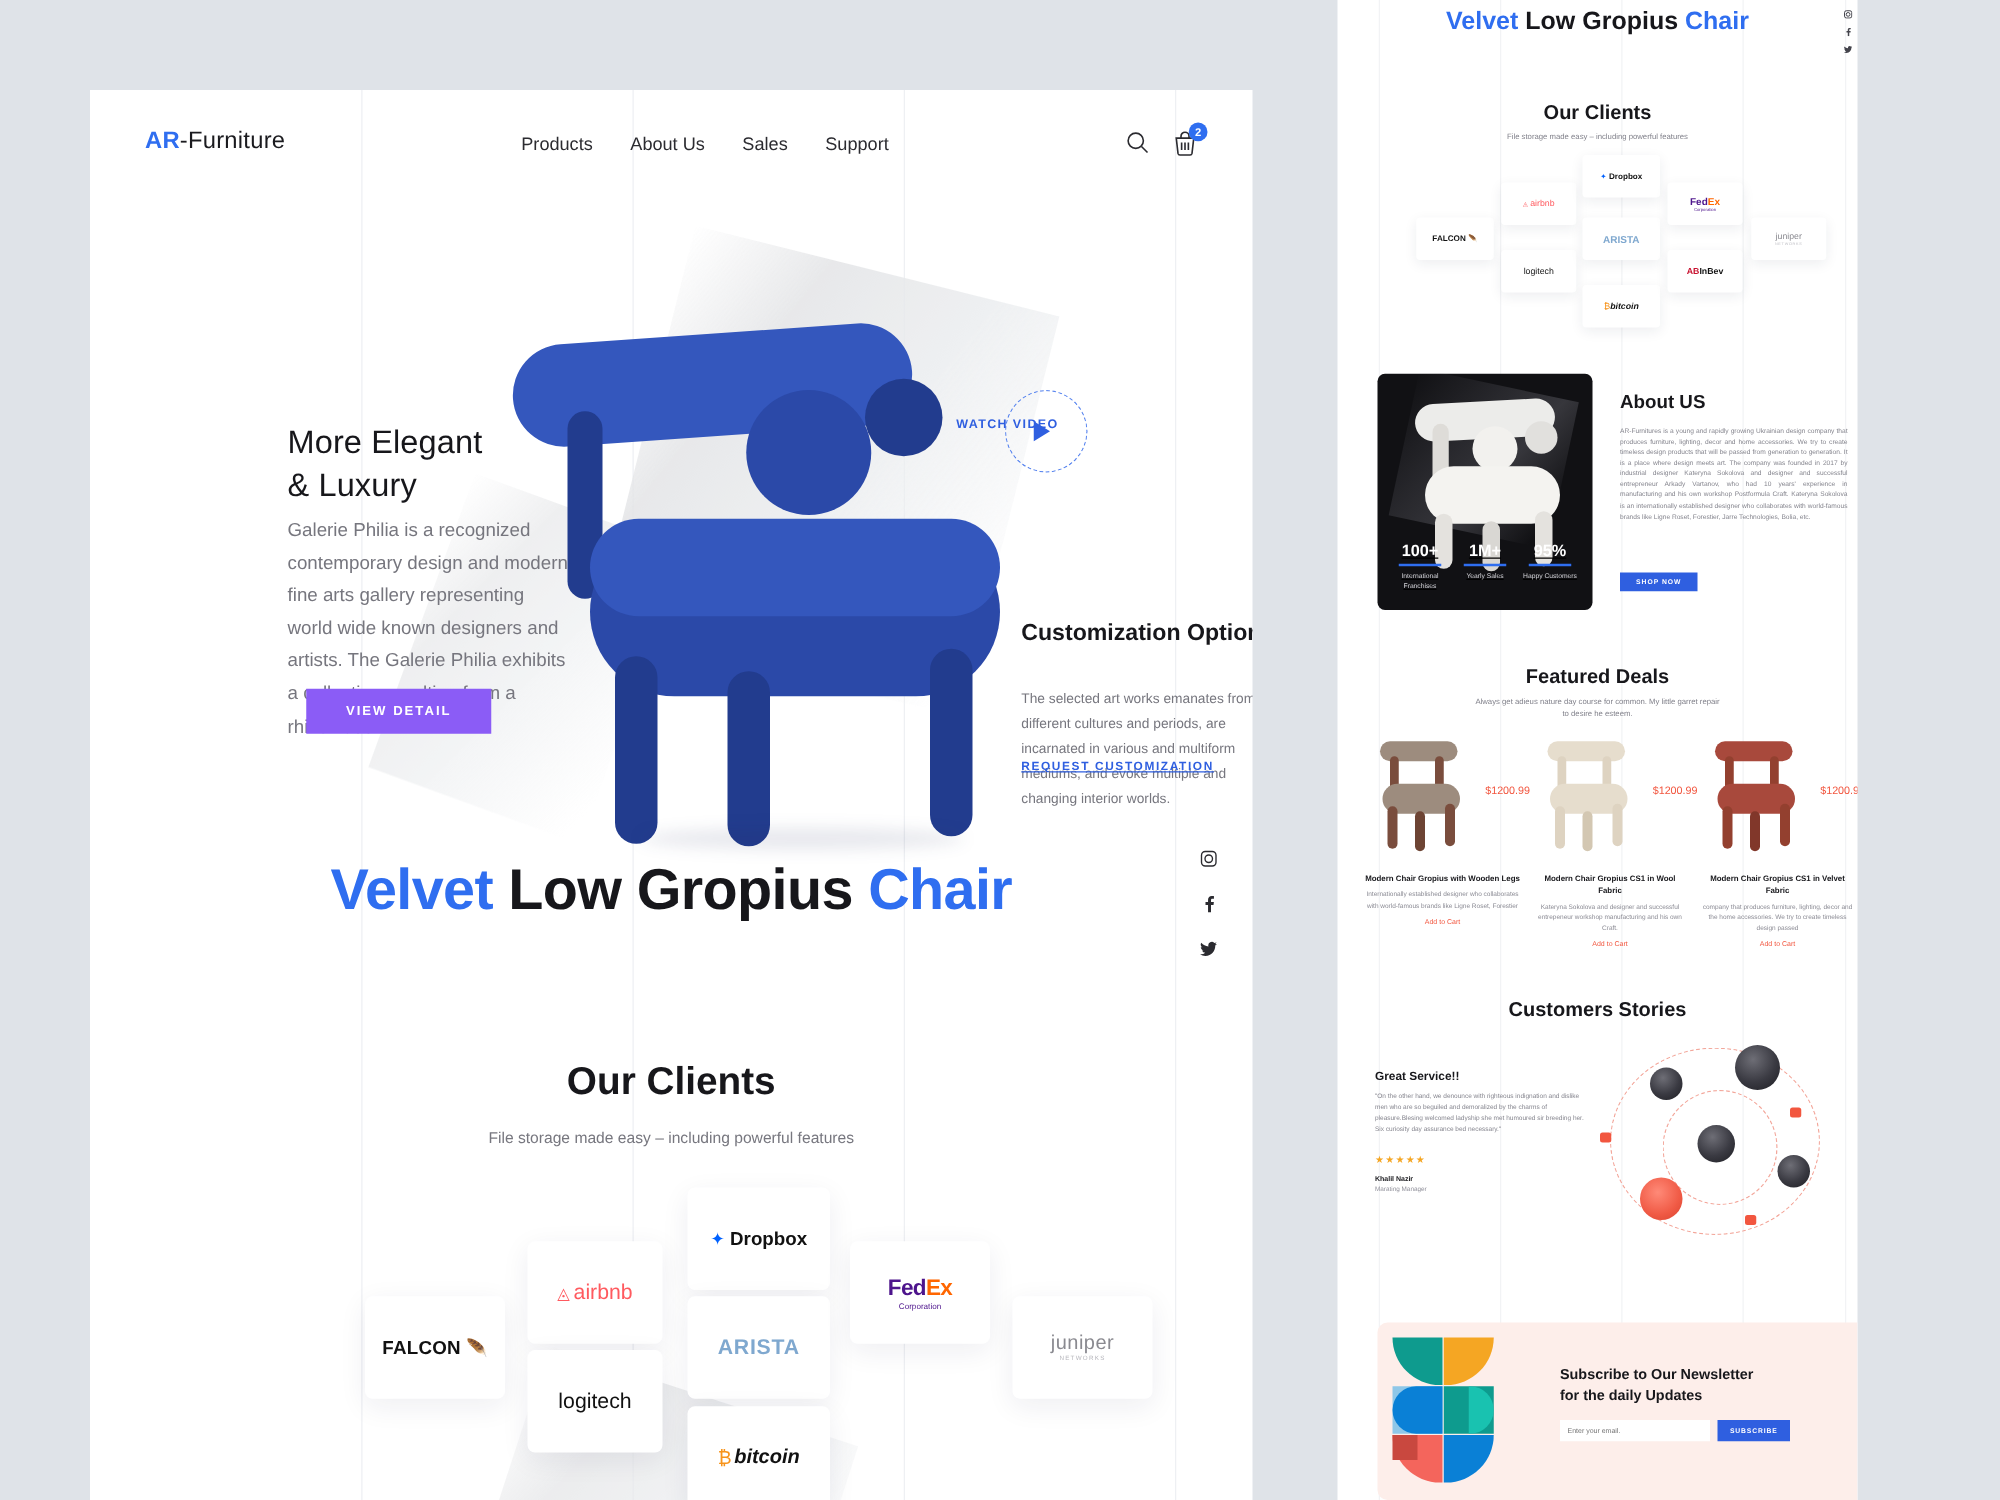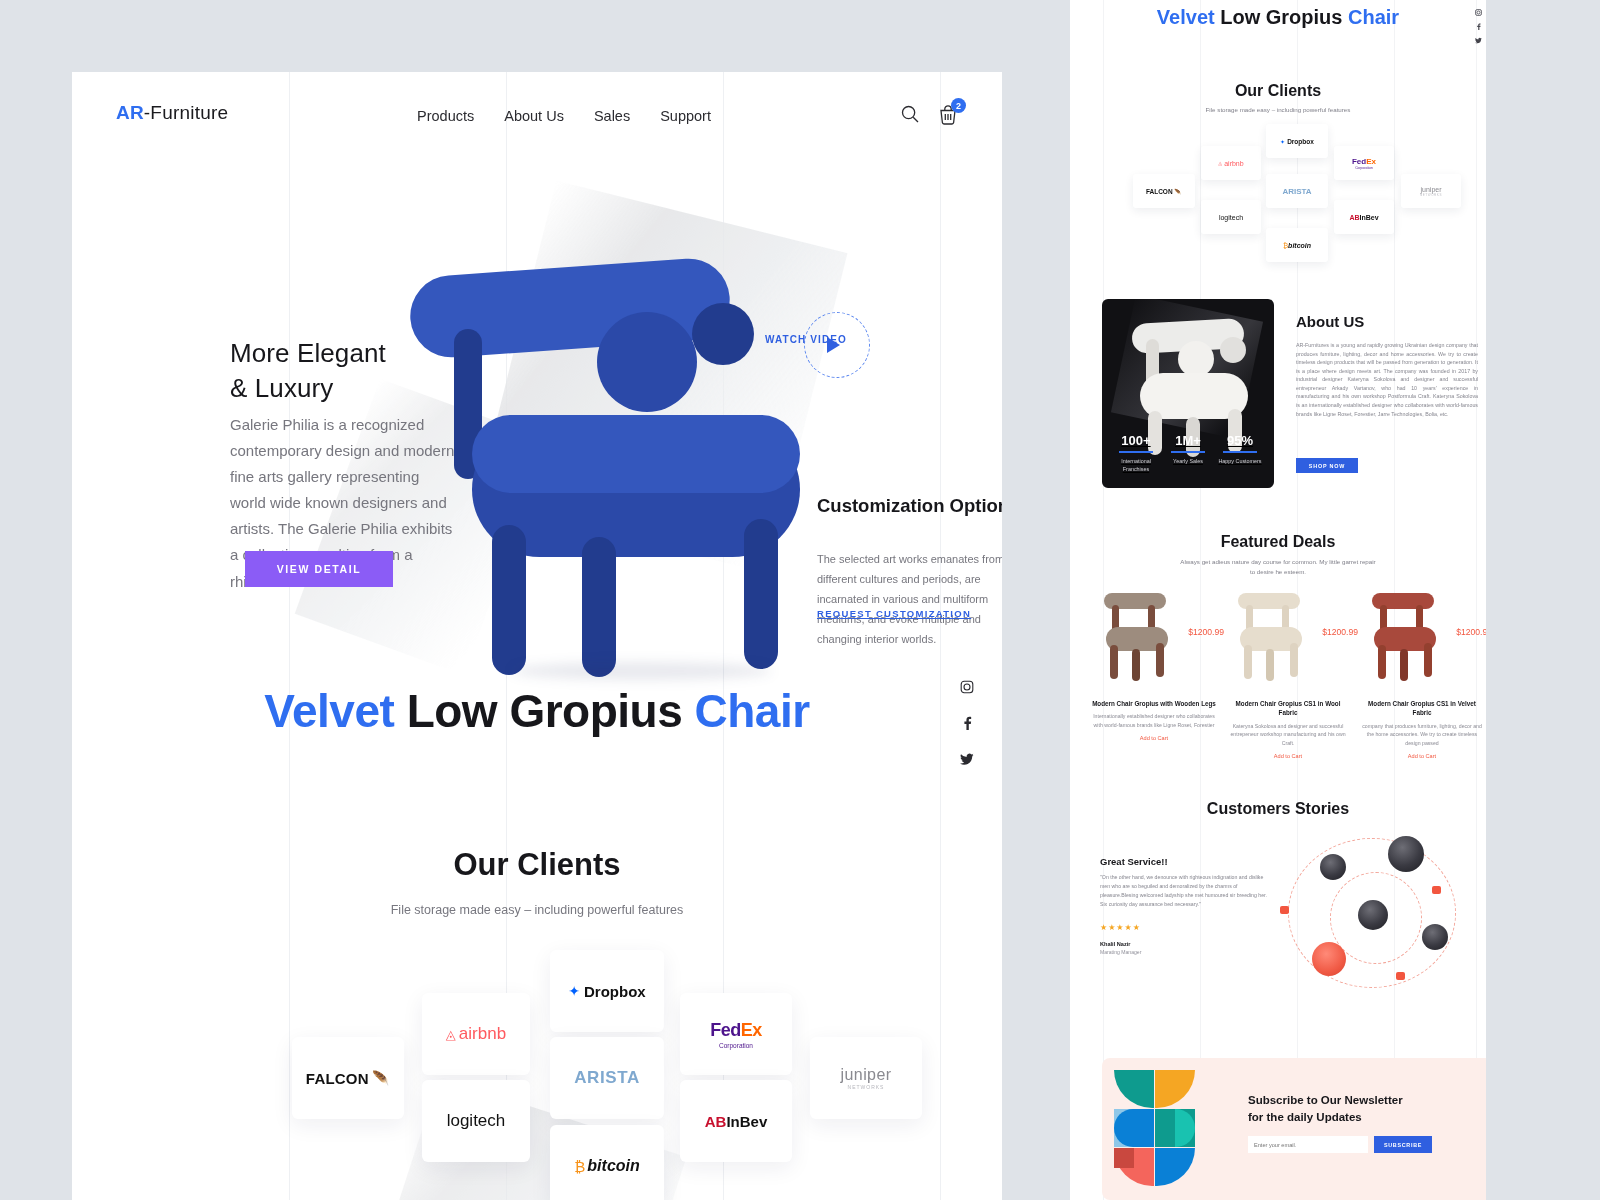--- a/index.html
+++ b/index.html
@@ -415,23 +415,20 @@
       <div class="lcard w1" style="left:478px; top:185px; width:114px; height:82px;">
         <span style="color:#f7931a;font-size:15px;margin-right:2px;">₿</span>
         <span style="font-size:16px;font-weight:700;font-style:italic;color:#111;">bitcoin</span>
       </div>
 
       <div class="lcard w1" style="left:608px; top:53px; width:112px; height:82px; flex-direction:column;">
         <div style="font-size:18px;font-weight:700;letter-spacing:-.5px;"><span style="color:#4d148c">Fed</span><span style="color:#ff6600">Ex</span></div>
         <div style="font-size:6.5px;color:#4d148c;margin-top:1px;">Corporation</div>
       </div>
 
-      <div class="lcard w1" style="left:608px; top:140px; width:112px; height:82px;">
-        <span style="font-size:15px;font-weight:700;"><span style="color:#c8102e">AB</span><span style="color:#111">InBev</span></span>
-      </div>
 
       <div class="lcard w1" style="left:738px; top:97px; width:112px; height:82px; flex-direction:column;">
         <div style="font-size:16px;color:#8a8a90;letter-spacing:.4px;">juniper</div>
         <div style="font-size:5px;color:#b6b6bc;letter-spacing:1px;">NETWORKS</div>
       </div>
     </div>
   </div>
 
   <div class="right-panel">
     <div class="rp-lines">

